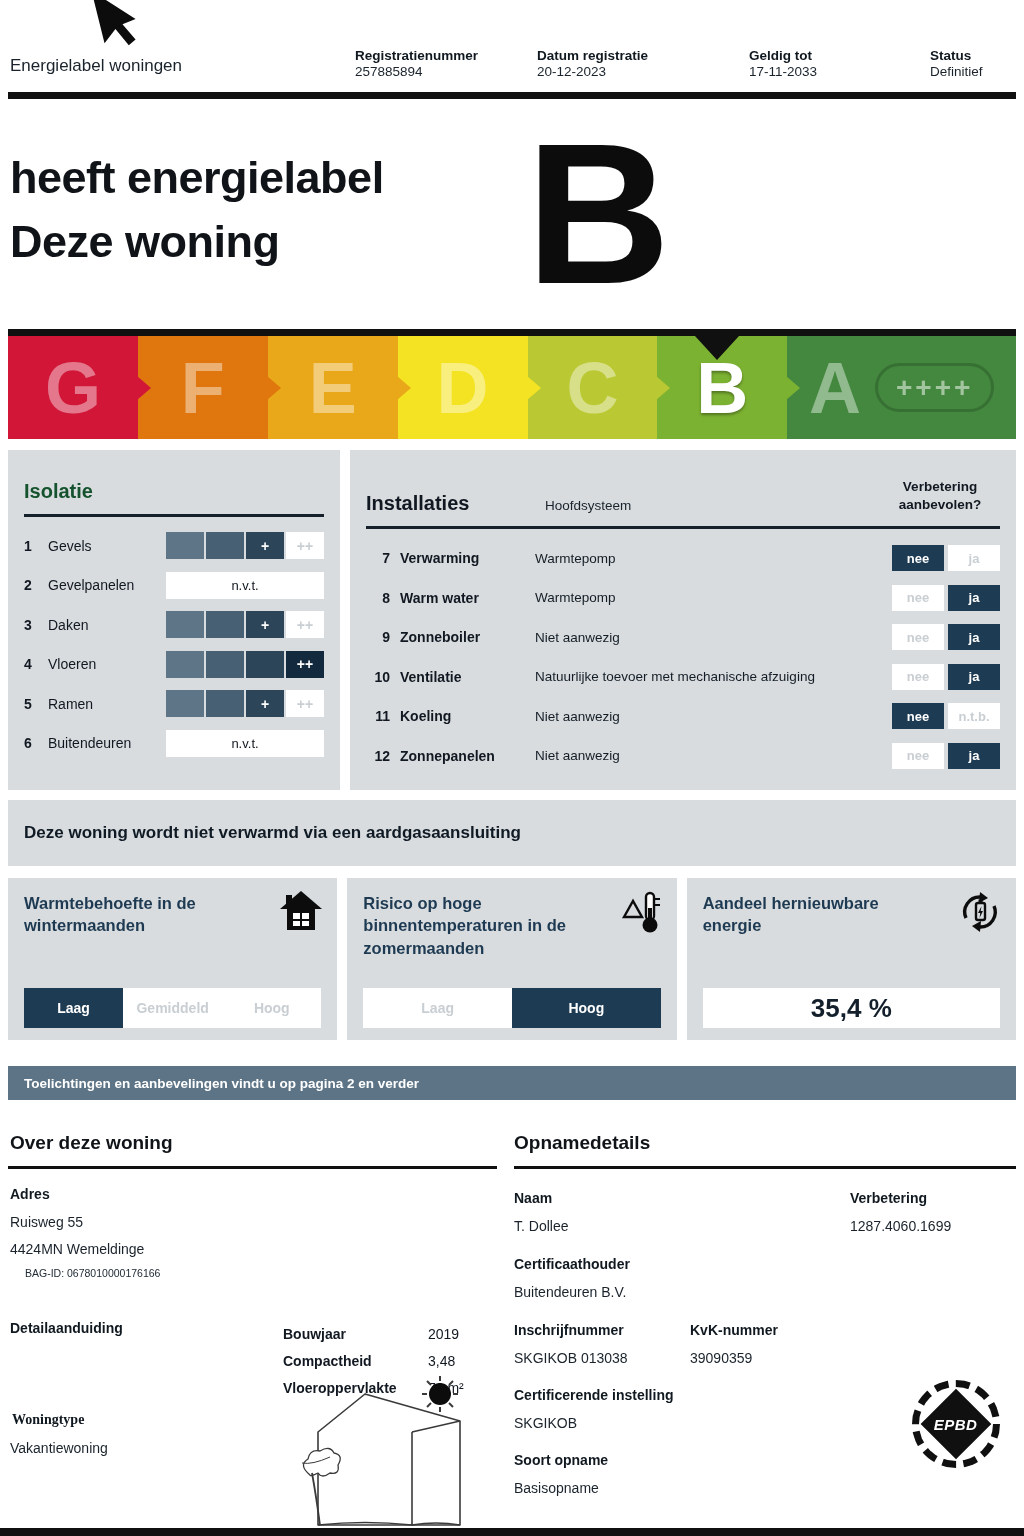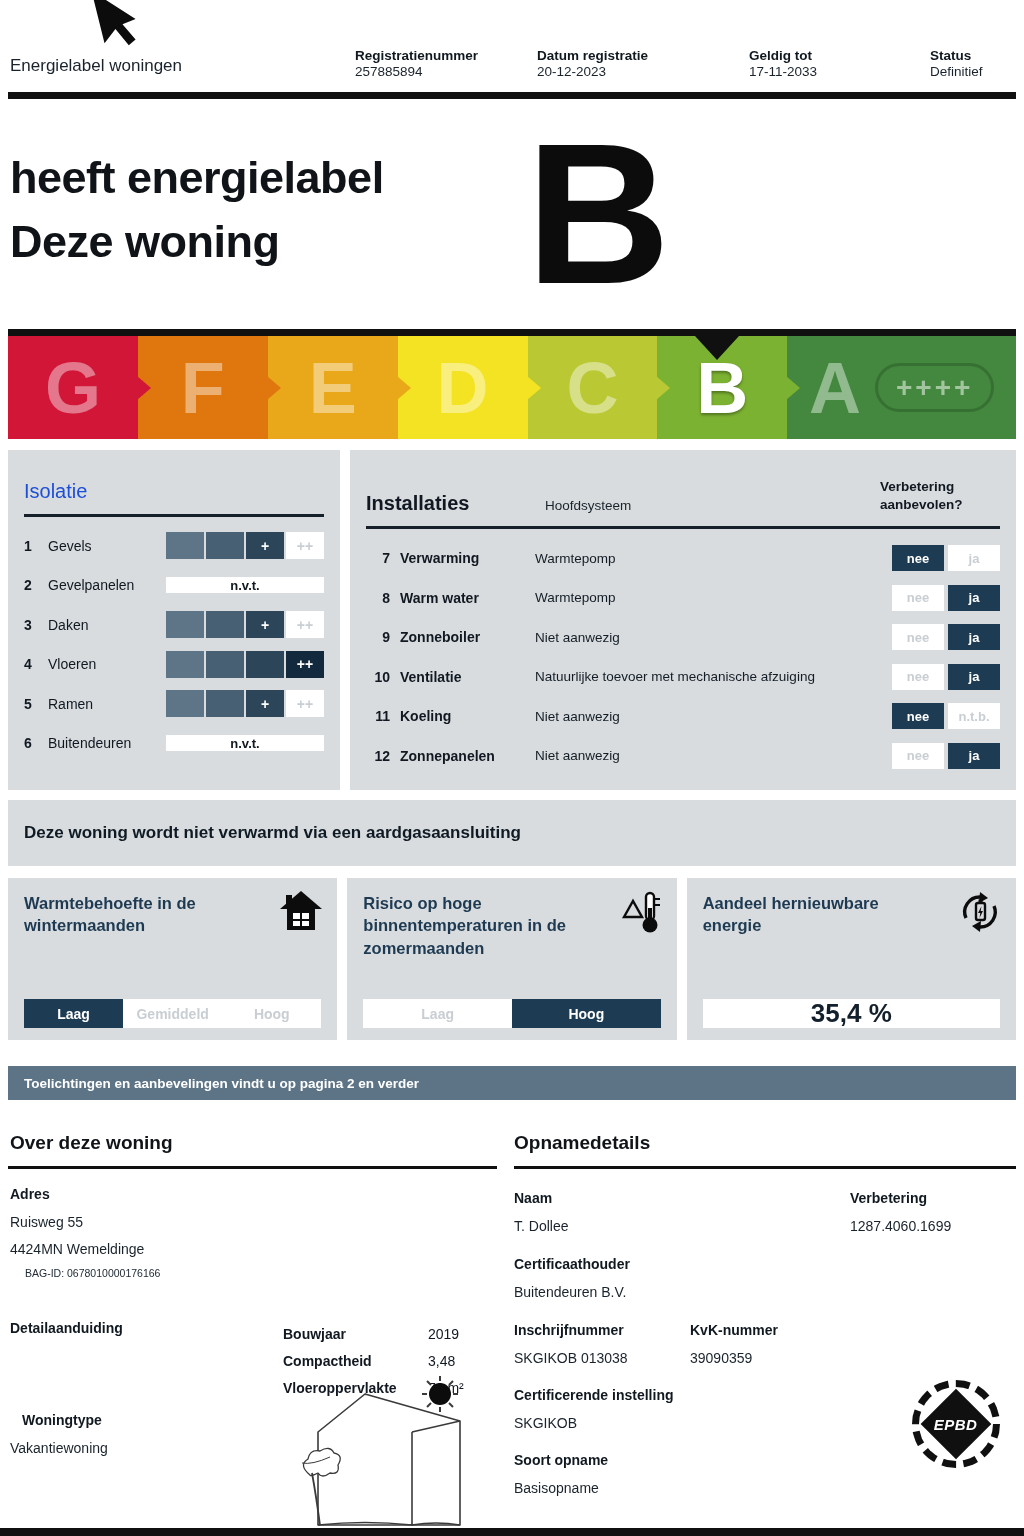--- a/index.html
+++ b/index.html
@@ -30,54 +30,54 @@
   .seg-letter { font-size:72px; font-weight:bold; color:rgba(255,255,255,0.42); line-height:1; }
   .seg.active .seg-letter { color:#ffffff; text-shadow:0 2px 3px rgba(0,0,0,0.35); }
   .seg-a { flex:229 0 0; gap:14px; }
   .pill { border:3px solid rgba(30,70,30,0.35); color:rgba(255,255,255,0.5); border-radius:30px; font-size:28px; font-weight:bold; padding:5px 18px; letter-spacing:3px; line-height:1.2; }
 
   
   .panels { position:absolute; left:8px; right:8px; top:450px; height:340px; display:flex; gap:10px; }
   .panel { background:#d8dcdf; padding:0 16px; }
   .panel-iso { width:332px; flex:none; }
   .panel-inst { flex:1; }
-  .panel-title { font-size:20px; font-weight:normal; color:#1d4ed8; }
+  .panel-title { font-size:20px; font-weight:bold; color:#14532d; }
   .panel-rule { height:3px; background:#15202b; margin-top:11px; }
   .panel-iso .panel-title { margin-top:30px; }
   .iso-body { margin-top:9px; }
   .iso-row { display:flex; align-items:center; height:39.5px; }
   .iso-num { width:16px; font-size:14px; font-weight:bold; }
   .iso-label { flex:1; font-size:14px; font-weight:normal; padding-left:8px; }
   .iso-cells { display:flex; gap:2px; width:158px; }
   .cell { width:38px; height:27px; display:flex; align-items:center; justify-content:center; font-size:14px; font-weight:bold; color:#fff; }
   .cell.empty { background:#fff; color:#c9ced3; }
-  .nvt { width:158px; height:16px; background:#fff; display:flex; align-items:center; justify-content:center; font-size:13px; font-weight:bold; color:#101820; }
+  .nvt { width:158px; height:27px; background:#fff; display:flex; align-items:center; justify-content:center; font-size:13px; font-weight:normal; color:#101820; }
 
   .inst-head { display:flex; align-items:flex-end; margin-top:28px; }
   .ih-title { width:179px; font-size:20px; font-weight:bold; }
   .ih-sys { flex:1; font-size:13.5px; color:#1a232c; padding-bottom:2px; }
-  .ih-imp { width:120px; font-size:13.5px; font-weight:bold; text-align:left; line-height:1.35; padding-bottom:1px; }
+  .ih-imp { width:120px; font-size:13.5px; font-weight:bold; text-align:center; line-height:1.35; padding-bottom:1px; }
   .inst-body { margin-top:9px; }
   .inst-row { display:flex; align-items:center; height:39.5px; }
   .inst-num { width:24px; text-align:right; font-size:14px; font-weight:bold; }
   .inst-label { width:145px; font-size:14px; font-weight:bold; padding-left:10px; }
   .inst-sys { flex:1; font-size:13.5px; color:#141d26; }
   .chips { display:flex; gap:4px; }
   .chip { width:52px; height:26px; background:#fff; color:#c9ced3; display:flex; align-items:center; justify-content:center; font-size:13px; font-weight:bold; }
   .chip.sel { background:#1d3b53; color:#fff; }
 
   
   .gas-banner { position:absolute; left:8px; right:8px; top:800px; height:66px; background:#d8dcdf; display:flex; align-items:center; padding-left:16px; font-size:17px; font-weight:bold; color:#0f1a24; }
 
   
   .boxes { position:absolute; left:8px; right:8px; top:878px; height:162px; display:flex; gap:10px; }
   .box { flex:1; background:#d8dcdf; position:relative; padding:14px 16px; }
   .box-title { font-size:16.5px; font-weight:bold; color:#1e3a52; width:76%; line-height:1.35; }
   .box-icon { position:absolute; top:12px; right:14px; width:44px; height:44px; }
-  .box-bar { position:absolute; left:16px; right:16px; bottom:12px; height:29px; background:#fff; display:flex; }
+  .box-bar { position:absolute; left:16px; right:16px; bottom:12px; height:40px; background:#fff; display:flex; }
   .box-chip { flex:1; display:flex; align-items:center; justify-content:center; font-size:14px; font-weight:bold; color:#c9ced3; }
   .box-chip.sel { background:#1d3b53; color:#fff; }
   .box-value { flex:1; display:flex; align-items:center; justify-content:center; font-size:26px; font-weight:bold; color:#13202c; }
 
   
   .note-banner { position:absolute; left:8px; right:8px; top:1066px; height:34px; background:#5d7486; color:#fff; display:flex; align-items:center; padding-left:16px; font-size:13.5px; font-weight:bold; }
 
   
   .bottom { position:absolute; left:8px; right:8px; top:1128px; height:402px; }
   .col-head { position:absolute; font-size:19px; font-weight:bold; color:#101418; }
@@ -365,21 +365,21 @@
       <div class="fact-row">
         <div class="fact-label">Compactheid</div>
         <div class="fact-value">3,48</div>
       </div>
       <div class="fact-row">
         <div class="fact-label">Vloeroppervlakte</div>
         <div class="fact-value">76 m²</div>
       </div>
     </div>
 
-    <div class="f-label" style="left:14px; top:284px;">Woningtype</div>
+    <div class="f-label" style="left:4px; top:284px;font-family:Liberation Serif, serif;">Woningtype</div>
     <div class="f-value" style="left:2px; top:312px;">Vakantiewoning</div>
 
     <svg class="house-svg" width="195" height="155" viewBox="0 0 195 155">
       <g fill="none" stroke="#3a3a3a" stroke-width="1.6" stroke-linejoin="round">
         <polygon points="30,57 77,19 124,57 124,150 30,150" fill="#fff"></polygon>
         <polyline points="77,19 172,46 172,150 124,150" fill="#fff"></polyline>
         <polyline points="124,57 172,46"></polyline>
         <line x1="124" y1="57" x2="124" y2="150"></line>
         <path d="M 30 150 Q 77 145 124 150 Q 148 146 172 150"></path>
         <path d="M 22 100 q -12 -10 -2 -16 q 2 -10 12 -8 q 10 -6 14 2 q 10 2 4 12 q 2 10 -8 8 q -8 6 -12 0 q -8 4 -8 2 z" fill="#fff" stroke-width="1.3"></path>

